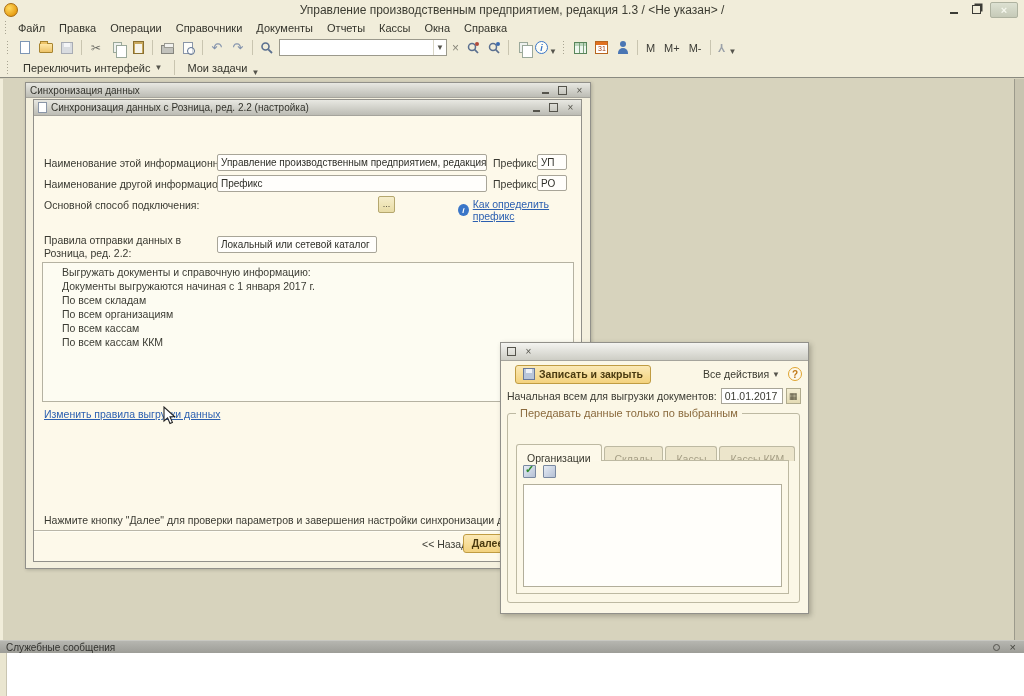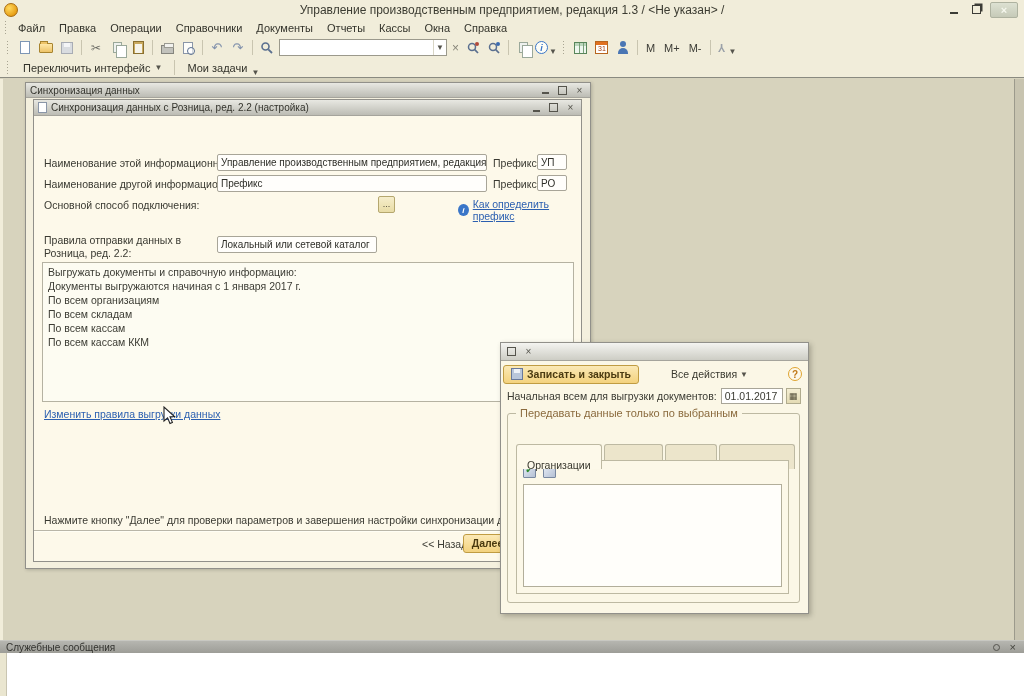--- a/index.html
+++ b/index.html
@@ -86,48 +86,48 @@
   .pfx-lbl{position:absolute;left:459px;top:3px;font-size:10.5px;}
   .pfx{left:503px;width:30px;height:16px;}
   #row1{top:38px;} #row2{top:59px;} #row3{top:80px;}
   .main-field{left:183px;width:270px;}
   #conn-field{left:183px;width:160px;margin-top:40px;}
   #browse-btn{position:absolute;left:344px;top:0;width:17px;height:17px;background:linear-gradient(#f6eecb,#e8dca6);border:1px solid #b5a76e;border-radius:2px;font-size:9px;text-align:center;line-height:14px;color:#4a4636;}
   .info-ic{width:12px;height:12px;border-radius:50%;background:#3a76c8;color:#fff;font-size:8px;font-style:italic;font-weight:bold;display:flex;align-items:center;justify-content:center;}
   #help-link-wrap{position:absolute;left:424px;top:2px;display:flex;align-items:center;gap:4px;}
   .link{color:#2b5fb0;text-decoration:underline;font-size:10.5px;cursor:pointer;}
   #rules-caption{position:absolute;left:10px;top:118px;font-size:10.5px;line-height:13px;}
-  #rules-box{position:absolute;left:8px;top:146px;width:532px;height:140px;background:#fdfcf2;border:1px solid #b5b2a2;padding:2px 5px;}
+  #rules-box{position:absolute;left:8px;top:146px;width:532px;height:140px;background:#fdfcf2;border:1px solid #b5b2a2;padding:2px 19px;}
   #rules-box div{font-size:10.5px;line-height:14px;color:#3c3c34;}
   #change-link{position:absolute;left:10px;top:292px;}
   #wiz-note{position:absolute;left:10px;top:398px;font-size:10.5px;}
   #wiz-sep{position:absolute;left:0;right:0;top:414px;height:2px;border-top:1px solid #b9b6a8;border-bottom:1px solid #fffef4;}
   #back-btn{position:absolute;left:388px;top:422px;font-size:10.5px;color:#3c3c34;}
   .yellow-btn{background:linear-gradient(#fbe9b6,#f3d27e);border:1px solid #c09c42;border-radius:3px;color:#4a3a10;font-weight:bold;}
   #next-btn{position:absolute;left:429px;top:418px;width:49px;height:19px;font-size:10.5px;text-align:center;line-height:17px;}
 
   
   #node-form{left:500px;top:342px;width:309px;height:272px;background:#fbf7e6;z-index:10;box-shadow:2px 2px 5px rgba(50,50,40,.3);}
   #node-form .wtitle{height:18px;background:linear-gradient(#f4f4f0,#cdcdc5);font-size:11px;}
   #nf-body{position:absolute;left:0;top:18px;right:0;bottom:0;}
-  #nf-cmdbar{position:absolute;left:2px;top:3px;right:6px;height:20px;display:flex;align-items:center;gap:32px;}
+  #nf-cmdbar{position:absolute;left:14px;top:3px;right:6px;height:20px;display:flex;align-items:center;}
   #save-close{height:19px;display:flex;align-items:center;gap:4px;padding:0 7px;font-size:10.5px;}
   .floppy{width:12px;height:12px;background:#b9c6da;border:1px solid #68789a;position:relative;}
   .floppy::before{content:"";position:absolute;left:2px;top:0;width:6px;height:4px;background:#eef2f8;}
   #all-actions{margin-left:auto;display:flex;align-items:center;gap:3px;font-size:10.5px;color:#3a3a30;}
   #nf-help{width:14px;height:14px;margin-left:8px;border-radius:50%;border:1px solid #dfa430;background:#fdf8ea;color:#c07818;font-weight:bold;font-size:10px;display:flex;align-items:center;justify-content:center;}
   #date-row{position:absolute;left:6px;top:27px;display:flex;align-items:center;gap:4px;font-size:10.5px;}
   #date-field{width:62px;height:16px;background:#fff;border:1px solid #a8a598;font-size:10.5px;line-height:14px;padding:0 3px;}
   #cal-btn{width:15px;height:16px;margin-left:-1px;background:linear-gradient(#f4eed4,#e4dbb4);border:1px solid #b0ab8e;font-size:9px;color:#55503c;display:flex;align-items:center;justify-content:center;}
   #nf-group{position:absolute;left:6px;right:8px;top:52px;bottom:10px;border:1px solid #bdb9a2;border-radius:3px;}
   #nf-group-title{position:absolute;top:-7px;left:8px;background:#fbf7e6;padding:0 4px;color:#8b6b3e;font-size:11px;}
   #cb-row{position:absolute;left:8px;top:8px;right:2px;display:flex;align-items:center;gap:4px;font-size:10.5px;color:#3a3a30;flex-wrap:nowrap;}
   .cb-box{width:12px;height:12px;background:#fff;border:1px solid #8a887c;display:flex;align-items:center;justify-content:center;font-size:10px;font-weight:bold;color:#22242c;line-height:10px;margin-right:6px;}
   #tabs{position:absolute;left:8px;top:30px;display:flex;align-items:flex-end;}
-  .tab{padding:12px 10px;font-size:10.5px;border:1px solid #bdb9a2;border-bottom:none;border-radius:3px 3px 0 0;margin-right:2px;}
+  .tab{padding:5px 10px;font-size:10.5px;border:1px solid #bdb9a2;border-bottom:none;border-radius:3px 3px 0 0;margin-right:2px;}
   .tab.active{height:17px;line-height:17px;background:#fdf9ea;color:#39382e;position:relative;z-index:2;}
   .tab.inactive{height:15px;line-height:15px;background:#ece5cb;color:#a59e85;}
   #tab-panel{position:absolute;left:8px;right:10px;top:46px;bottom:8px;border:1px solid #bdb9a2;background:#fcf8e8;z-index:1;}
   #panel-icons{position:absolute;left:6px;top:4px;display:flex;gap:7px;}
   .cube{width:13px;height:13px;background:linear-gradient(135deg,#e6ecf4,#b4c0d4);border:1px solid #7888a0;border-radius:1px;position:relative;}
   .cube-check::after{content:"✓";position:absolute;left:1px;top:-3px;color:#2e8a2e;font-weight:bold;font-size:11px;}
   #org-list{position:absolute;left:6px;right:6px;top:23px;bottom:6px;background:#fffefa;border:1px solid #b2ae9a;}
 
   
   #status-bar{position:absolute;left:0;top:640px;width:1024px;height:13px;background:linear-gradient(#b6b6b0,#9d9d97);border-top:1px solid #c8c8c2;display:flex;align-items:center;font-size:10px;color:#32322e;}
@@ -308,22 +308,22 @@
       </div>
 
       <div id="rules-caption">
         <div>Правила отправки данных в</div>
         <div>Розница, ред. 2.2:</div>
       </div>
 
       <div id="rules-box">
         <div>Выгружать документы и справочную информацию:</div>
         <div>Документы выгружаются начиная с 1 января 2017 г.</div>
+        <div>По всем складам</div>
         <div>По всем организациям</div>
-        <div>По всем складам</div>
         <div>По всем кассам</div>
         <div>По всем кассам ККМ</div>
       </div>
 
       <span class="link" id="change-link">Изменить правила выгрузки данных</span>
 
       <div id="wiz-note">Нажмите кнопку "Далее" для проверки параметров и завершения настройки синхронизации данных.</div>
       <div id="wiz-sep"></div>
       <span id="back-btn">&lt;&lt; Назад</span>
       <span id="next-btn" class="yellow-btn">Далее</span>

